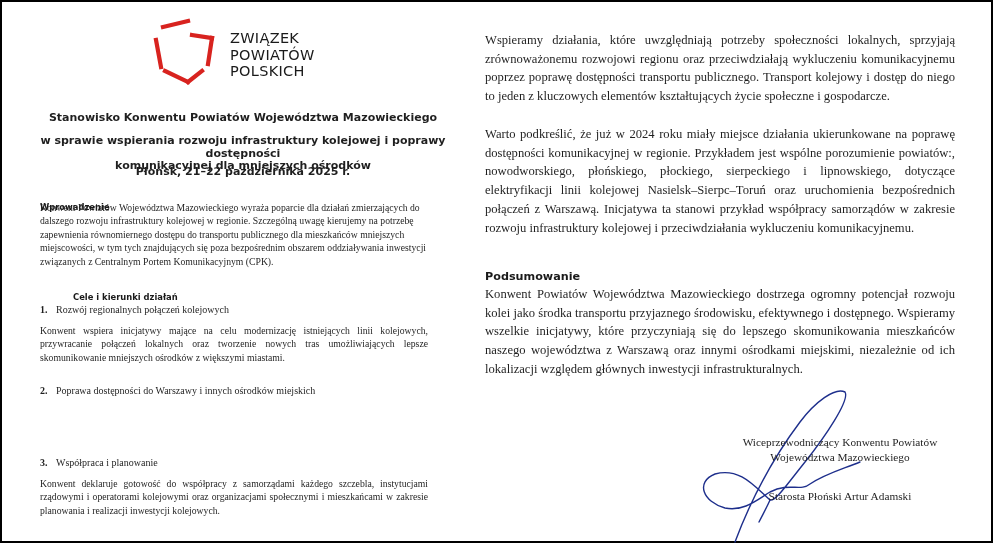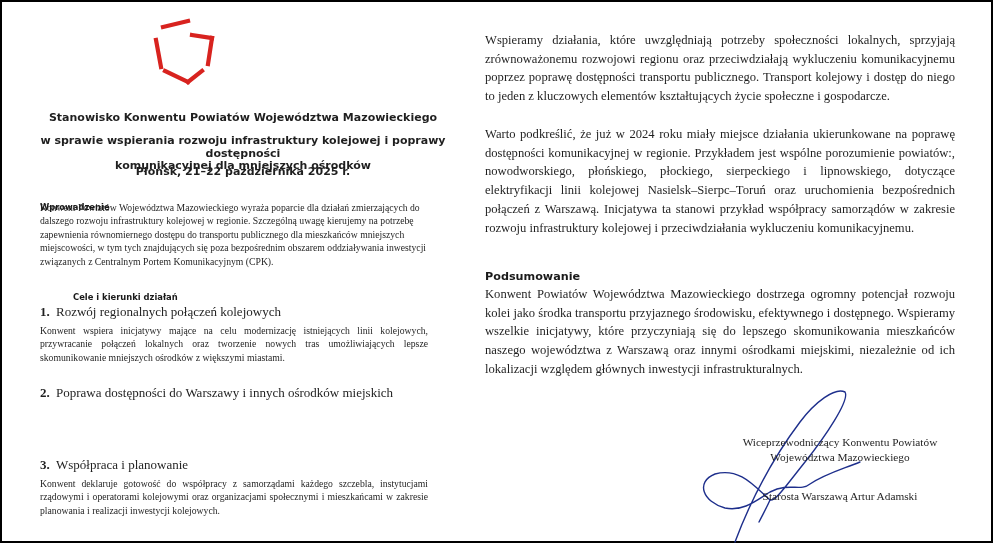--- a/index.html
+++ b/index.html
@@ -40,21 +40,21 @@
       position: absolute; left: 2px;
       font-family: "DejaVu Sans", "Liberation Sans", sans-serif;
       font-weight: bold; font-size: 8.4px; color: #1a1a1a;
     }
     .lpara {
       position: absolute; left: 2px; width: 388px;
       font-size: 9.7px; line-height: 13.4px; text-align: justify; color: #1f1f1f;
     }
     .lpara.last-left { text-align: left; }
     .litem {
-      position: absolute; left: 2px; font-size: 13px; color: #1f1f1f;
+      position: absolute; left: 2px; font-size: 10px; color: #1f1f1f;
     }
     .litem .num { display: inline-block; width: 16px; font-weight: bold; }
     
     .right {
       position: absolute; left: 483px; top: 0; width: 470px; height: 477px;
       font-family: "Liberation Serif", "DejaVu Serif", serif;
     }
     .rpara {
       position: absolute; left: 0; width: 470px;
       font-size: 12.6px; line-height: 18.7px; text-align: justify; color: #1f1f1f;
@@ -80,20 +80,25 @@
       <svg width="70" height="72" viewBox="0 0 70 72">
         <g stroke="#d8231f" stroke-width="4.2" stroke-linecap="square" fill="none">
           <line x1="11" y1="11" x2="36" y2="5"></line>
           <line x1="40" y1="19" x2="60" y2="22"></line>
           <line x1="60" y1="22" x2="56" y2="48"></line>
           <line x1="4" y1="24" x2="9" y2="51"></line>
           <line x1="13" y1="55" x2="36" y2="66"></line>
           <line x1="36" y1="66" x2="50" y2="55"></line>
         </g>
       </svg>
+      <div class="logo-text">
+        <div>ZWIĄZEK</div>
+        <div>POWIATÓW</div>
+        <div>POLSKICH</div>
+      </div>
     </div>
 
     <div class="doc-title t1">Stanowisko Konwentu Powiatów Województwa Mazowieckiego</div>
     <div class="doc-title t2">
       <div>w sprawie wspierania rozwoju infrastruktury kolejowej i poprawy dostępności</div>
       <div>komunikacyjnej dla mniejszych ośrodków</div>
     </div>
     <div class="doc-title t3">Płońsk, 21–22 października 2025 r.</div>
 
     <div class="lsec-head" style="top:188px;margin-top:12px;">Wprowadzenie</div>
@@ -128,15 +133,15 @@
       <g fill="none" stroke="#1e2f8c" stroke-width="1.4" stroke-linecap="round">
         <path d="M60 160 C 75 120, 95 80, 125 40 C 140 20, 160 5, 170 10 C 175 18, 150 55, 130 80 C 110 105, 100 120, 95 118 C 80 105, 65 85, 40 92 C 20 100, 28 120, 50 126 C 68 130, 82 118, 95 110 C 115 100, 125 110, 135 102 C 150 92, 165 88, 185 80"></path>
         <path d="M95 118 C 92 125, 88 132, 84 140"></path>
       </g>
     </svg>
 
     <div class="sign" style="top:433px;">
       <div>Wiceprzewodniczący Konwentu Powiatów</div>
       <div>Województwa Mazowieckiego</div>
     </div>
-    <div class="sign" style="top:487px;">Starosta Warszawą Artur Adamski</div>
+    <div class="sign" style="top:487px;">Starosta Płoński Artur Adamski</div>
   </div>
 </div>
 
 </body></html>

